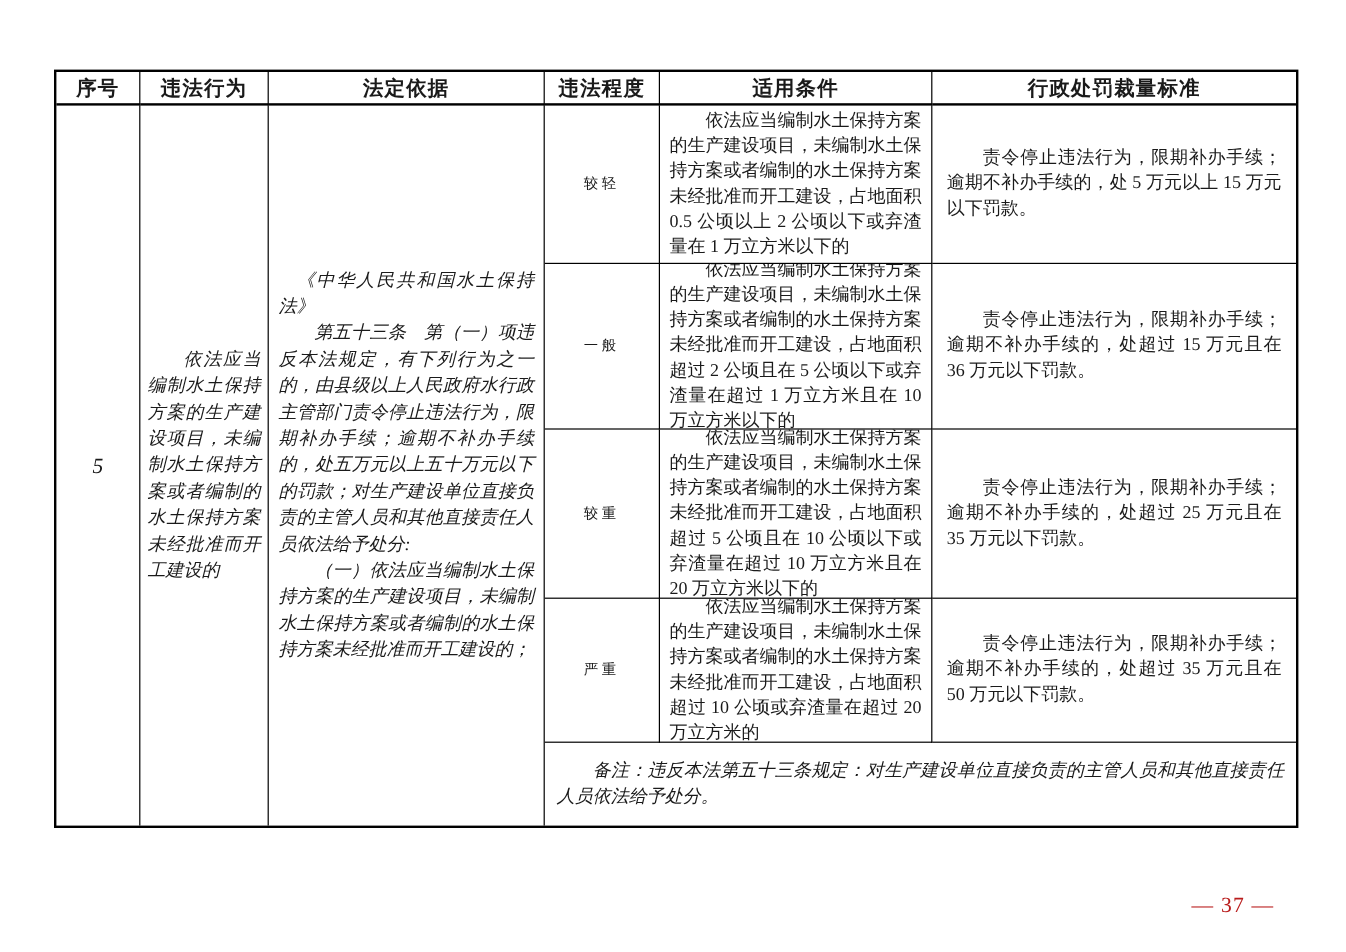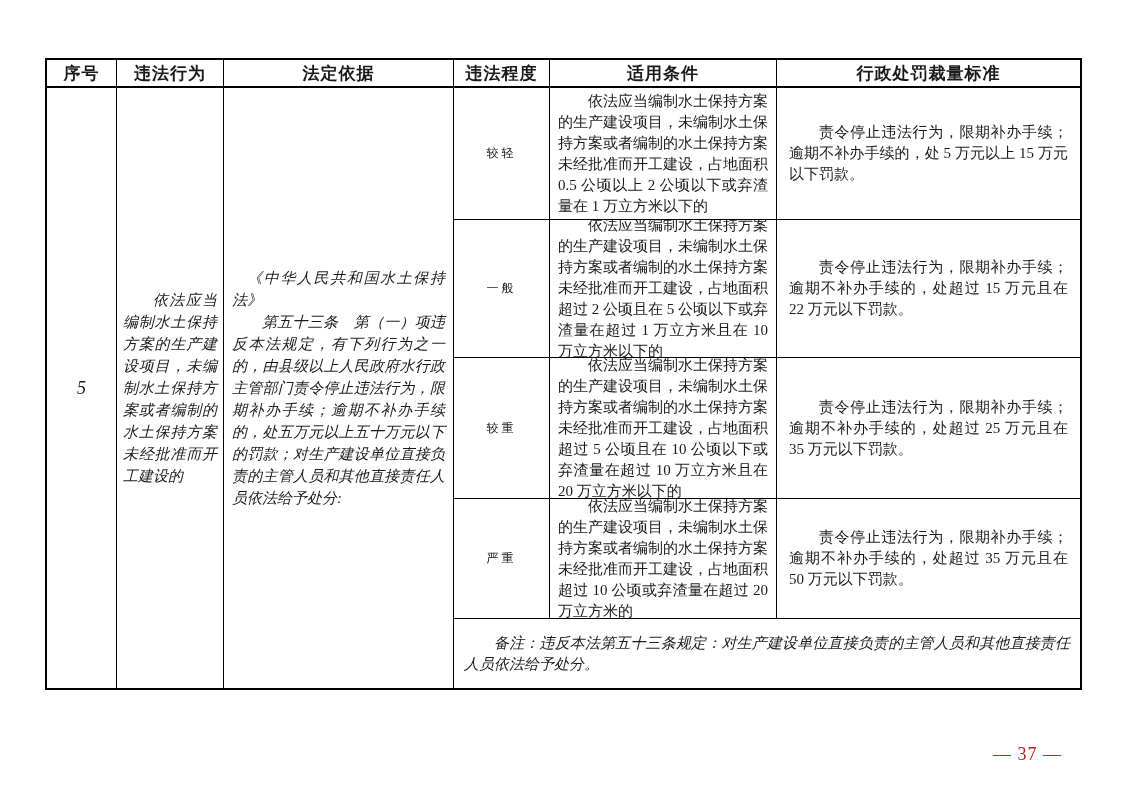--- a/index.html
+++ b/index.html
@@ -67,36 +67,37 @@
 
     <div class="cell vcenter serial-cell no-bottom">5</div>
 
     <div class="cell vcenter violation-cell no-bottom">
       <div class="txt">依法应当编制水土保持方案的生产建设项目，未编制水土保持方案或者编制的水土保持方案未经批准而开工建设的</div>
     </div>
 
     <div class="cell vcenter legal-cell no-bottom">
       <div class="txt title">《中华人民共和国水土保持法》</div>
       <div class="txt">第五十三条　第（一）项违反本法规定，有下列行为之一的，由县级以上人民政府水行政主管部门责令停止违法行为，限期补办手续；逾期不补办手续的，处五万元以上五十万元以下的罚款；对生产建设单位直接负责的主管人员和其他直接责任人员依法给予处分:</div>
+      <div class="txt">（一）依法应当编制水土保持方案的生产建设项目，未编制水土保持方案或者编制的水土保持方案未经批准而开工建设的；</div>
     </div>
 
     <div class="cell degree-cell" style="grid-column:4;grid-row:2">较轻</div>
     <div class="cell vcenter cond-cell" style="grid-column:5;grid-row:2">
       <div class="txt">依法应当编制水土保持方案的生产建设项目，未编制水土保持方案或者编制的水土保持方案未经批准而开工建设，占地面积 0.5 公顷以上 2 公顷以下或弃渣量在 1 万立方米以下的</div>
     </div>
     <div class="cell vcenter pen-cell last-col" style="grid-column:6;grid-row:2">
       <div class="txt">责令停止违法行为，限期补办手续；逾期不补办手续的，处 5 万元以上 15 万元以下罚款。</div>
     </div>
 
     <div class="cell degree-cell" style="grid-column:4;grid-row:3">一般</div>
     <div class="cell vcenter cond-cell" style="grid-column:5;grid-row:3">
       <div class="txt">依法应当编制水土保持方案的生产建设项目，未编制水土保持方案或者编制的水土保持方案未经批准而开工建设，占地面积超过 2 公顷且在 5 公顷以下或弃渣量在超过 1 万立方米且在 10 万立方米以下的</div>
     </div>
     <div class="cell vcenter pen-cell last-col" style="grid-column:6;grid-row:3">
-      <div class="txt">责令停止违法行为，限期补办手续；逾期不补办手续的，处超过 15 万元且在 22 万元以下罚款。</div>
+      <div class="txt">责令停止违法行为，限期补办手续；逾期不补办手续的，处超过 15 万元且在 36 万元以下罚款。</div>
     </div>
 
     <div class="cell degree-cell" style="grid-column:4;grid-row:4">较重</div>
     <div class="cell vcenter cond-cell" style="grid-column:5;grid-row:4">
       <div class="txt">依法应当编制水土保持方案的生产建设项目，未编制水土保持方案或者编制的水土保持方案未经批准而开工建设，占地面积超过 5 公顷且在 10 公顷以下或弃渣量在超过 10 万立方米且在 20 万立方米以下的</div>
     </div>
     <div class="cell vcenter pen-cell last-col" style="grid-column:6;grid-row:4">
       <div class="txt">责令停止违法行为，限期补办手续；逾期不补办手续的，处超过 25 万元且在 35 万元以下罚款。</div>
     </div>
 

